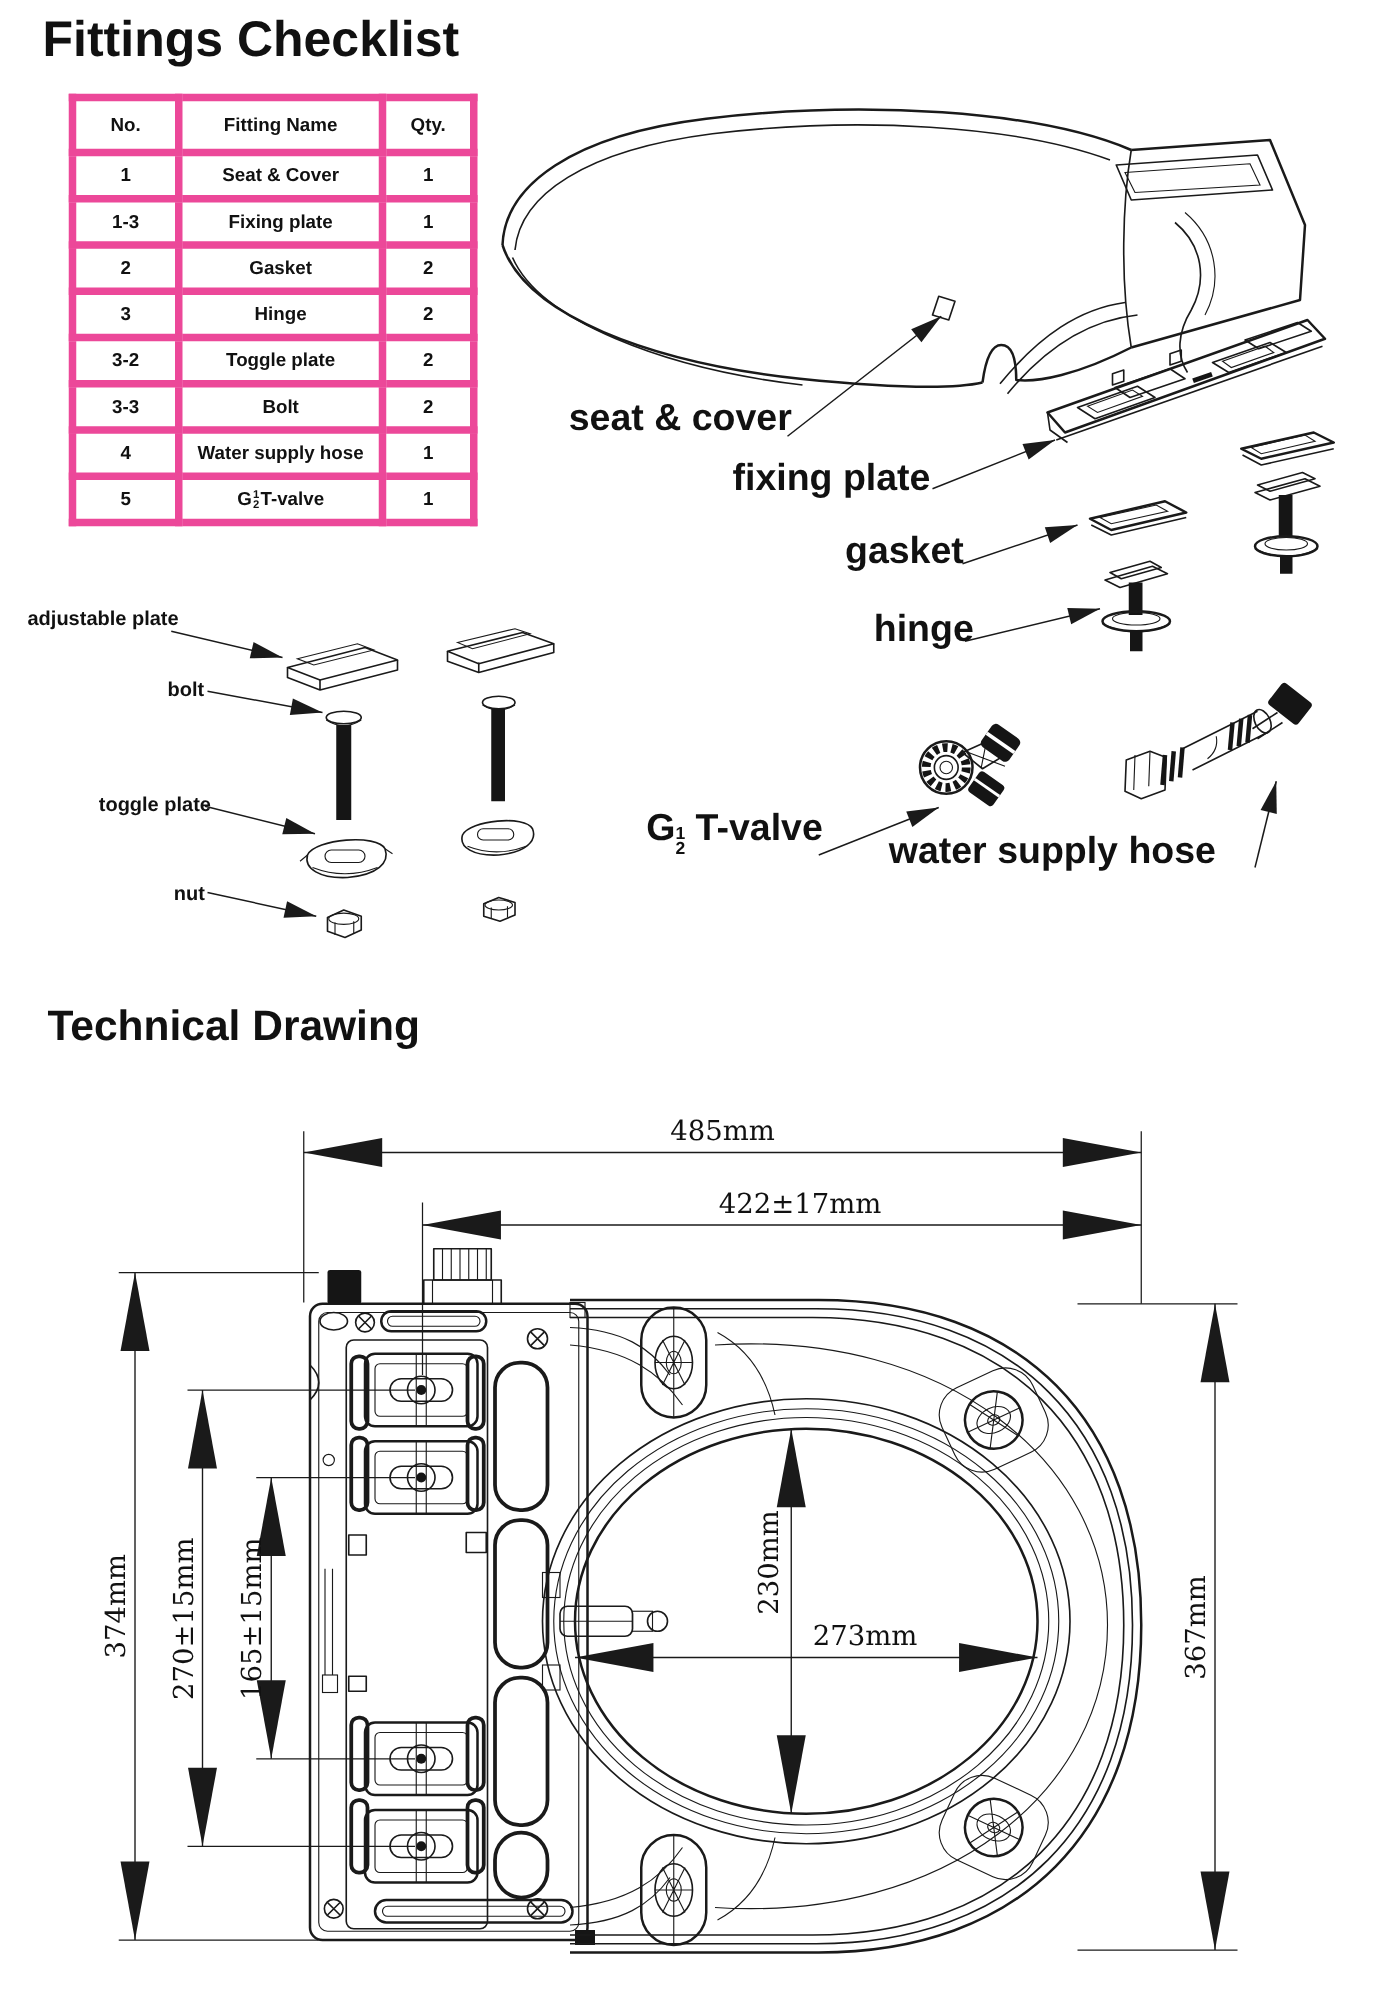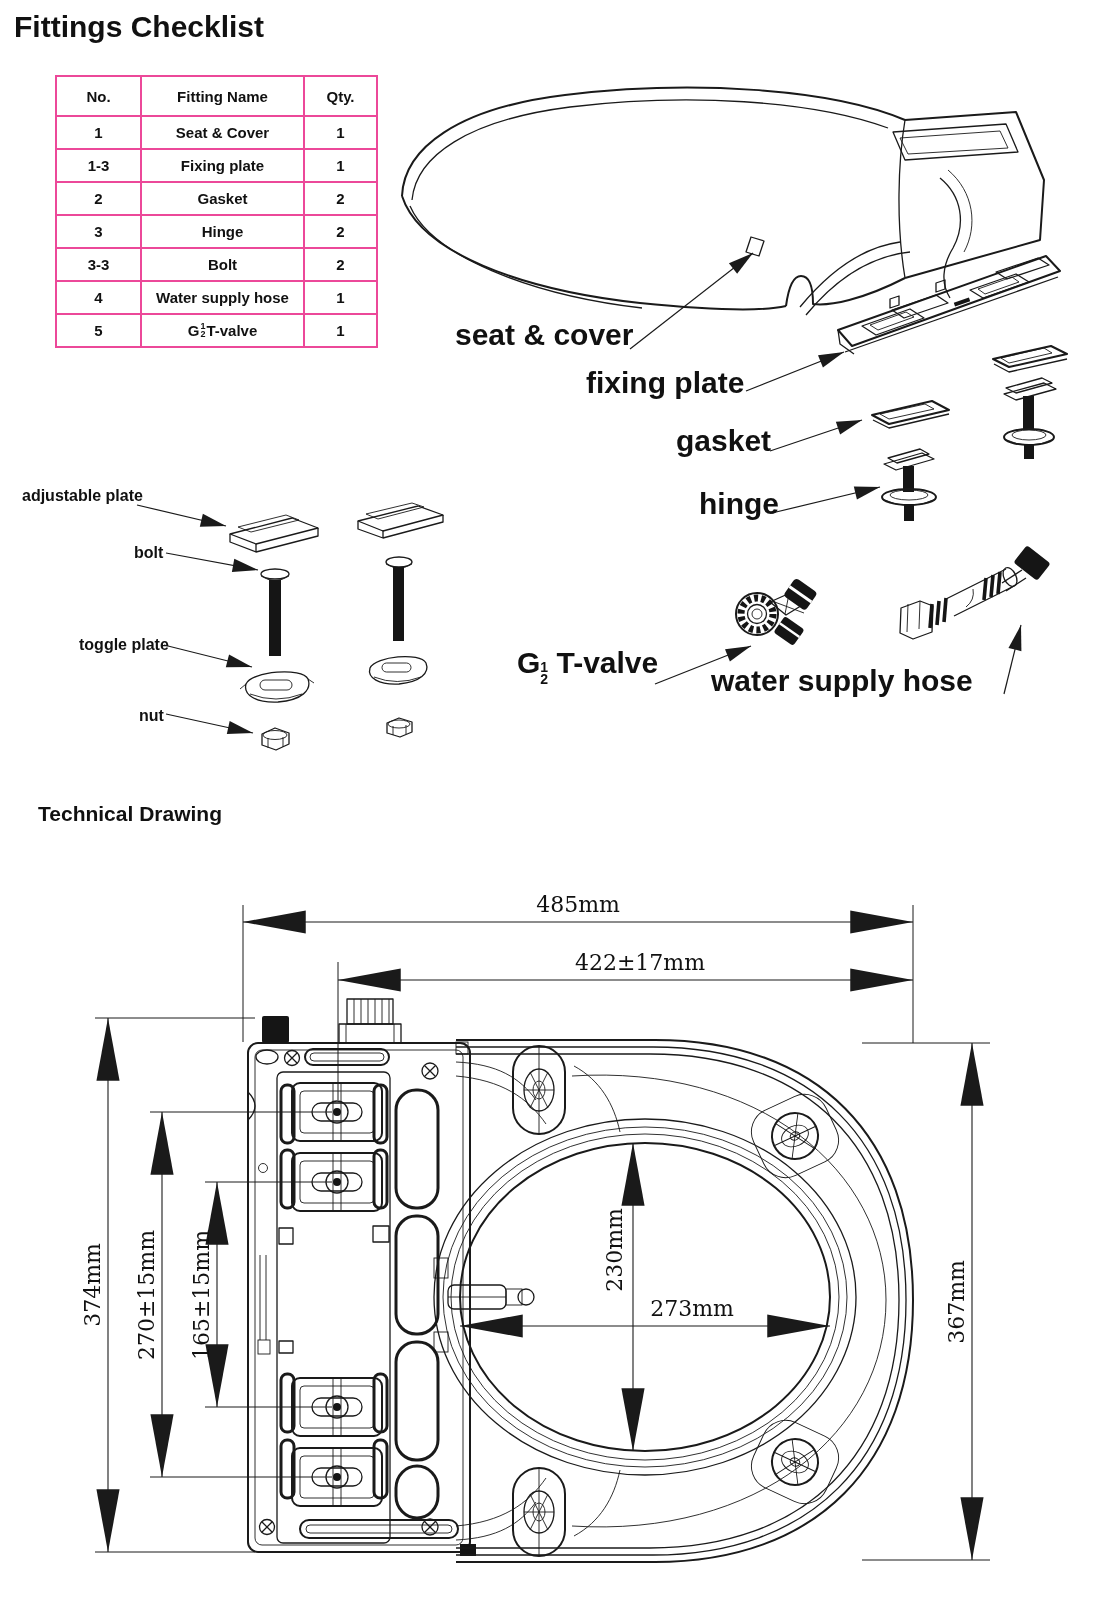--- a/index.html
+++ b/index.html
@@ -1,25 +1,25 @@
 <!DOCTYPE html>
 <html><head>
 <meta charset="utf-8">
 <style>
   html,body{margin:0;padding:0;background:#fff;}
   .page{position:relative;width:1120px;height:1608px;background:#fff;overflow:hidden;
         font-family:"Liberation Sans", sans-serif;color:#111;}
   #art{position:absolute;left:0;top:0;width:1120px;height:1608px;}
   .h-title{position:absolute;font-weight:700;color:#111;letter-spacing:0;}
-  #title-fittings{left:14px;top:10px;font-size:30px;}
-  #title-technical{left:38px;top:802px;font-size:21px;}
+  #title-fittings{left:34px;top:10px;font-size:40px;}
+  #title-technical{left:38px;top:802px;font-size:34px;}
   
   .chk-table{position:absolute;left:55px;top:75px;border-collapse:collapse;
              font-size:15px;font-weight:700;color:#111;table-layout:fixed;}
-  .chk-table td,.chk-table th{border:2px solid #ec4899;text-align:center;vertical-align:middle;
+  .chk-table td,.chk-table th{border:6px solid #ec4899;text-align:center;vertical-align:middle;
              padding:0;height:31px;font-weight:700;background:#fff;}
   .chk-table th{height:38px;font-size:15px;}
   .col-no{width:85px;} .col-name{width:163px;} .col-qty{width:73px;}
   
   .big-label{position:absolute;font-weight:700;font-size:30px;color:#111;white-space:nowrap;}
   .small-label{position:absolute;font-weight:700;font-size:16px;color:#111;white-space:nowrap;}
   
   .frac{display:inline-flex;flex-direction:column;align-items:center;vertical-align:-0.12em;
         line-height:.85;}
   .frac .fn,.frac .fd{display:block;}
@@ -419,20 +419,25 @@
     <td>2</td>
     <td>Gasket</td>
     <td>2</td>
   </tr>
   <tr>
     <td>3</td>
     <td>Hinge</td>
     <td>2</td>
   </tr>
   <tr>
+    <td>3-2</td>
+    <td>Toggle plate</td>
+    <td>2</td>
+  </tr>
+  <tr>
     <td>3-3</td>
     <td>Bolt</td>
     <td>2</td>
   </tr>
   <tr>
     <td>4</td>
     <td>Water supply hose</td>
     <td>1</td>
   </tr>
   <tr>

